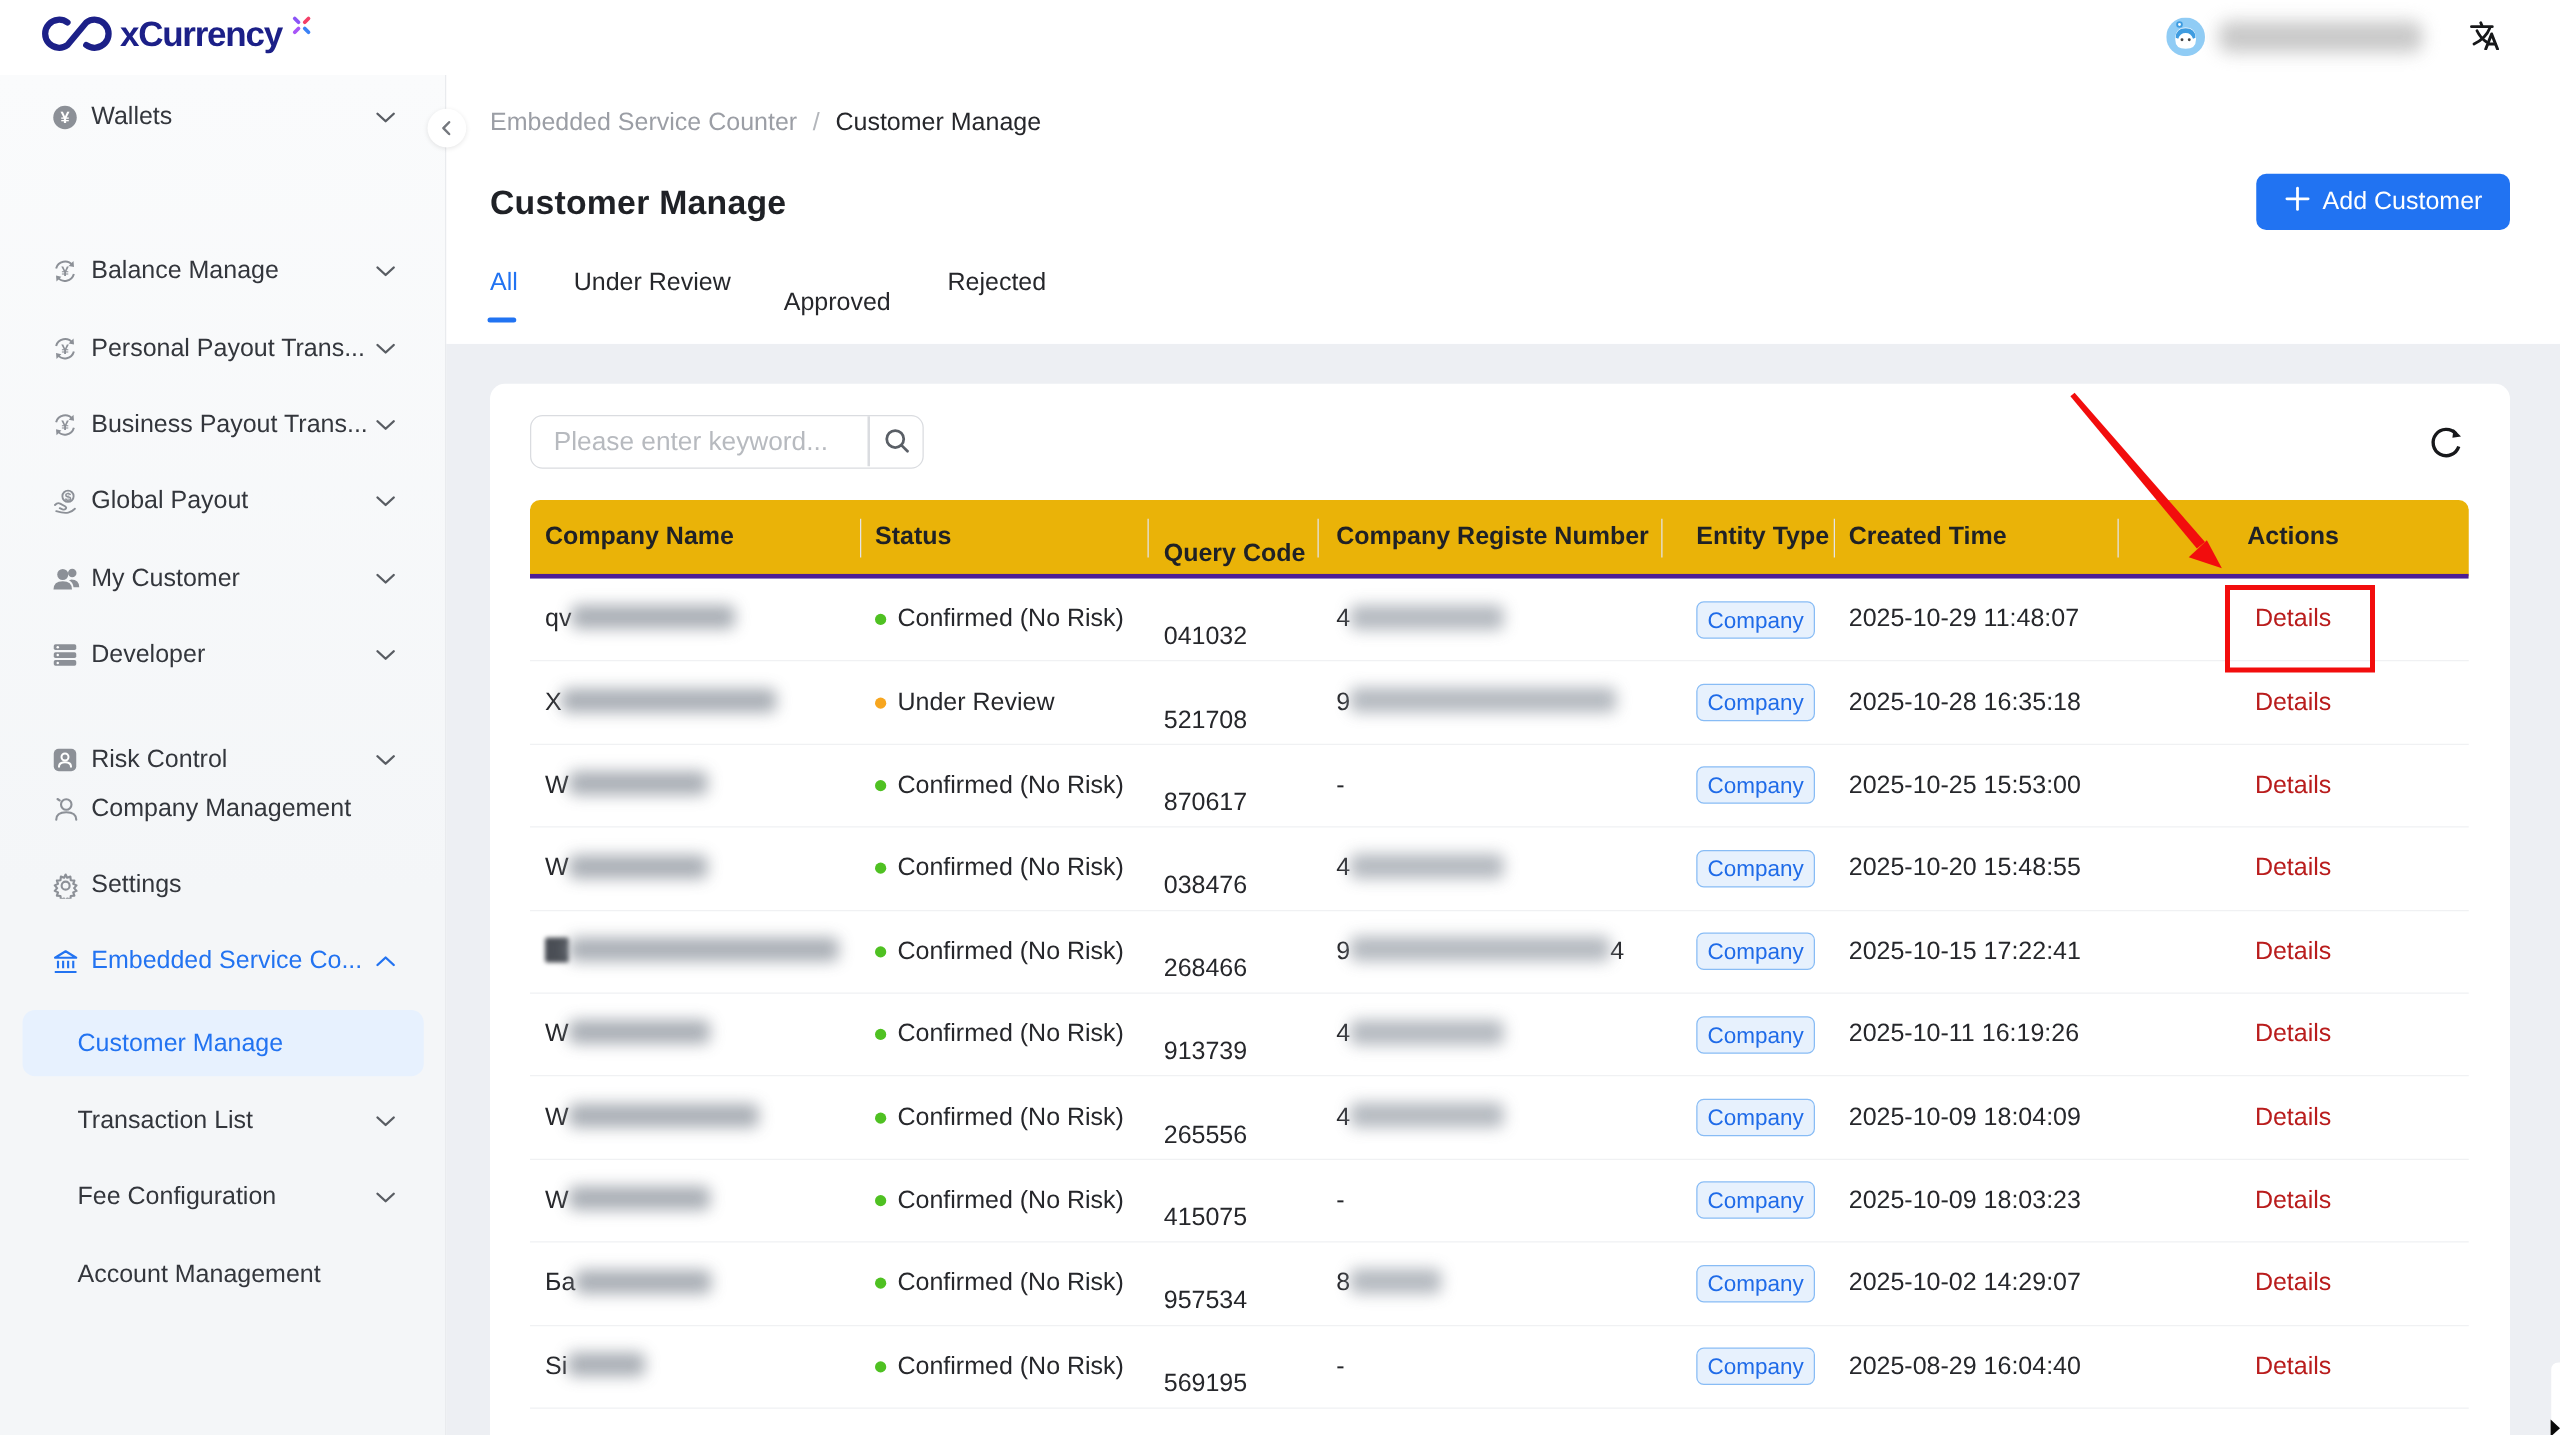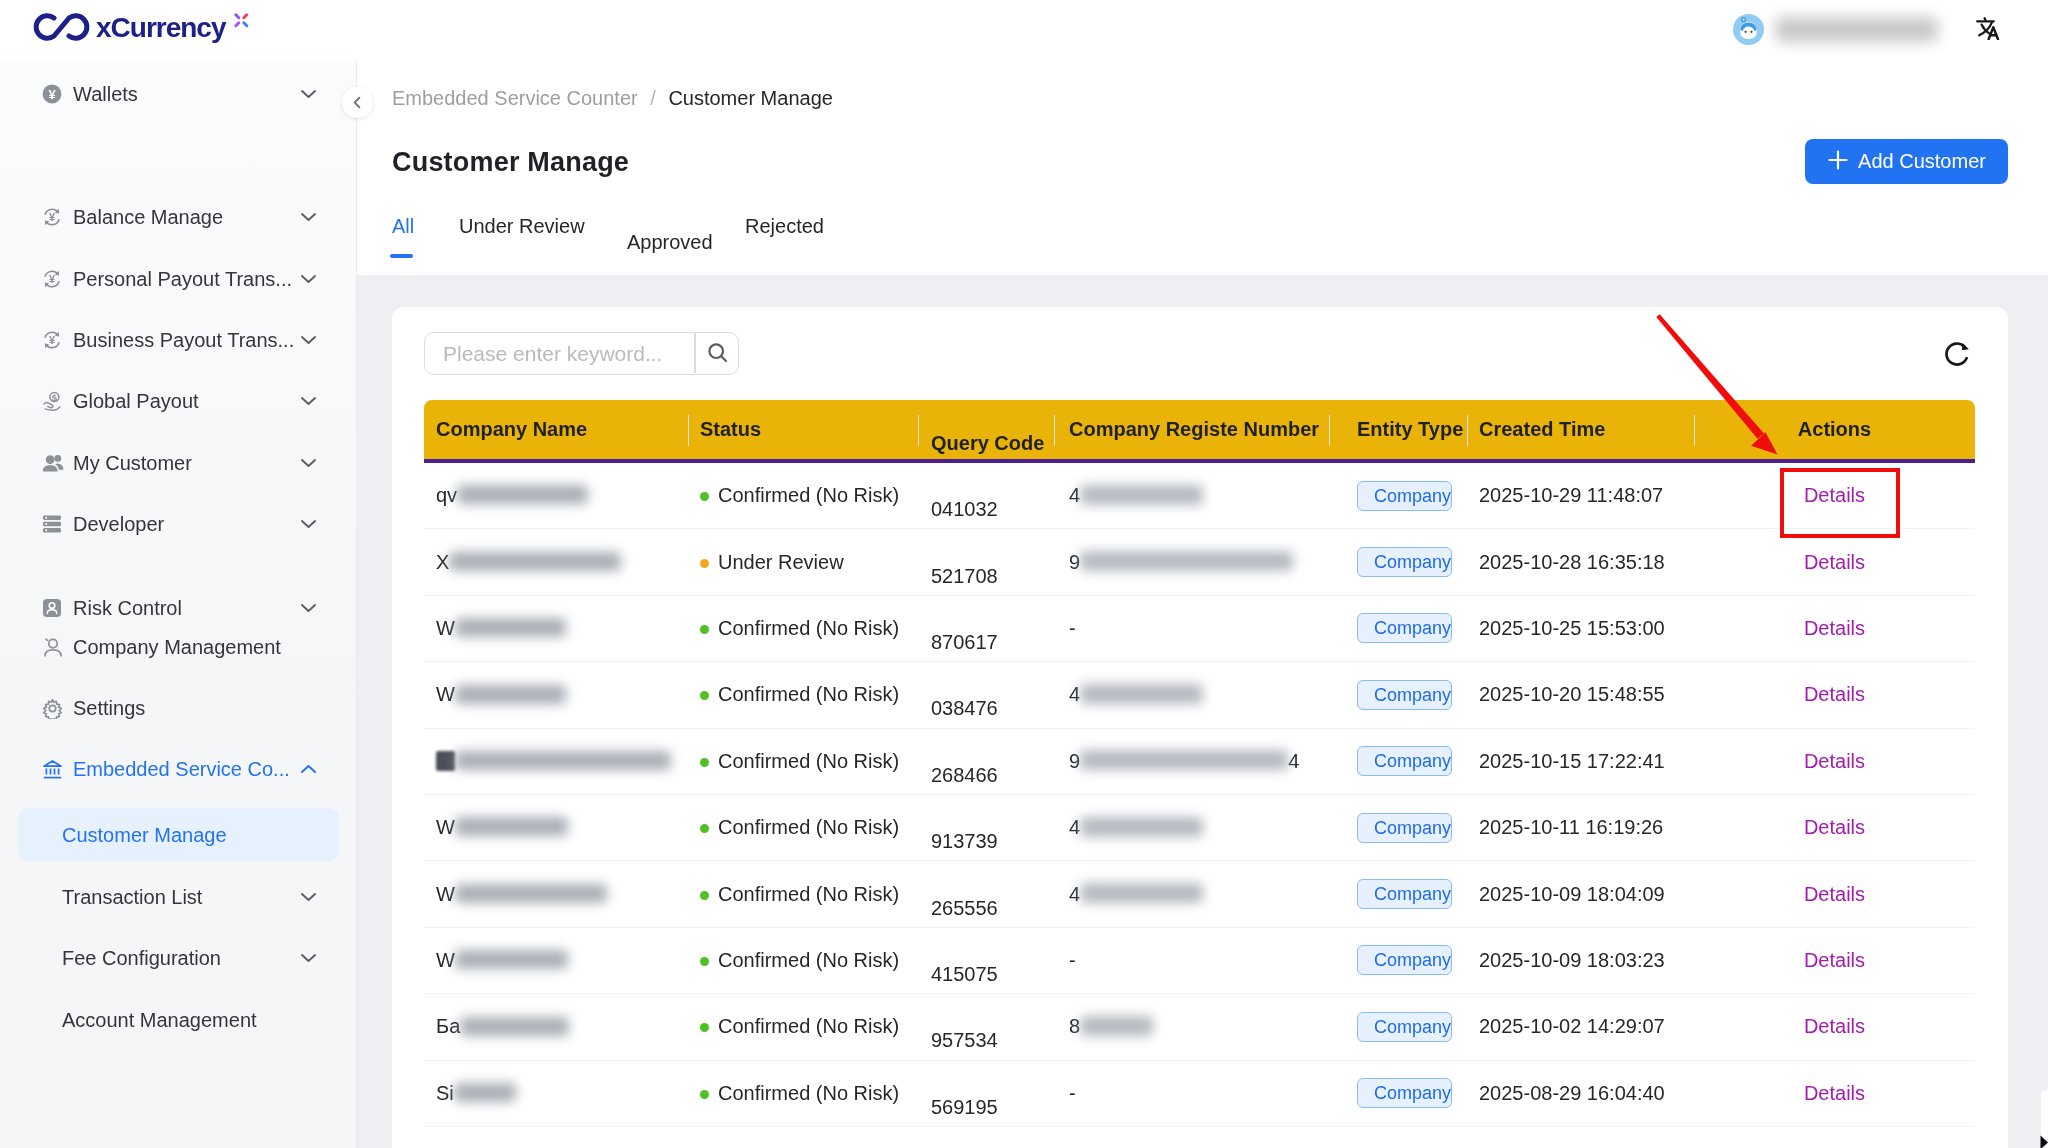--- a/index.html
+++ b/index.html
@@ -50,22 +50,22 @@
 .tbl { position:absolute; left:32px; top:93px; width:1551px; font-size:20px; }
 .trow { display:grid; grid-template-columns:264px 230px 136px 275px 138px 227px 281px; align-items:center; }
 .thead { height:63px; background:#eab308; border-radius:8px 8px 0 0; font-weight:700; color:#1f2126; position:relative; border-bottom:4px solid #4c1d95; }
 .tr { height:66.4px; border-bottom:1px solid #f0f1f3; color:#26272b; }
 .c { padding-left:12px; white-space:nowrap; }
 .c3 { padding-left:13px;margin-top:28px; } .c4 { padding-left:15px; } .c5 { padding-left:28px; }
 .c7 { text-align:center; padding-left:0; }
 .vsep { position:absolute; top:15px; width:1px; height:31px; background:#e4e4e7; }
 .dot { display:inline-block; width:9px; height:9px; border-radius:50%; margin-right:9px; vertical-align:1px; }
 .dg { background:#4fc122; } .do { background:#f7a61f; }
-.tag { display:inline-block; width:95px; height:30px; line-height:28px; text-align:right; border:1px solid #88bcf5; background:#e7f1fd; border-radius:6px; color:#1f6be8; font-size:18px; }
-.lnk { color:#a21caf;text-align:center; }
+.tag { display:inline-block; width:95px; height:30px; line-height:28px; text-align:center; border:1px solid #88bcf5; background:#e7f1fd; border-radius:6px; color:#1f6be8; font-size:18px; }
+.lnk { color:#b91c1c;text-align:center; }
 .bl { display:inline-block; vertical-align:middle; height:19px; border-radius:5px; background:#9aa0a8; filter:blur(6px); opacity:.85; margin-top:-4px; }
 .bl2 { display:inline-block; vertical-align:middle; height:20px; border-radius:5px; background:#a2a8b0; filter:blur(6px); opacity:.8; margin-top:-4px; }
 
 
 .redbox { position:absolute; left:1780px; top:468px; width:120px; height:70px; border:4px solid #f20d0d; z-index:40; }
 .anno { position:absolute; left:0; top:0; z-index:41; pointer-events:none; }
 </style>
 </head>
 <body>
 
@@ -284,21 +284,21 @@
   <div class="h1">Customer Manage</div>
   <div class="addbtn"><svg width="22" height="22" viewBox="0 0 22 22">
         <g stroke="#fff" stroke-width="2.2" stroke-linecap="round">
           <line x1="11" y1="2.5" x2="11" y2="19.5"></line>
           <line x1="2.5" y1="11" x2="19.5" y2="11"></line>
         </g>
       </svg>Add Customer</div>
   <div class="tab on" style="left:35px;">All</div>
   <div class="tab" style="left:102px;">Under Review</div>
   <div class="tab" style="left:270px;margin-top:16px;">Approved</div>
-  <div class="tab" style="left:388px;">Rejected</div>
+  <div class="tab" style="left:401px;">Rejected</div>
   <div class="inkbar"></div>
 </div>
 
 <div style="position:absolute; left:342px; top:87px; width:31px; height:31px; border-radius:50%; background:#fff; box-shadow:0 1px 4px rgba(0,0,0,.1); z-index:6;">
   <svg width="31" height="31" viewBox="0 0 31 31">
       <path d="M17.3 10.8 L12.7 15.5 L17.3 20.2" fill="none" stroke="#75787e" stroke-width="2" stroke-linecap="round" stroke-linejoin="round"></path>
     </svg>
 </div>
 
 <div class="card">

